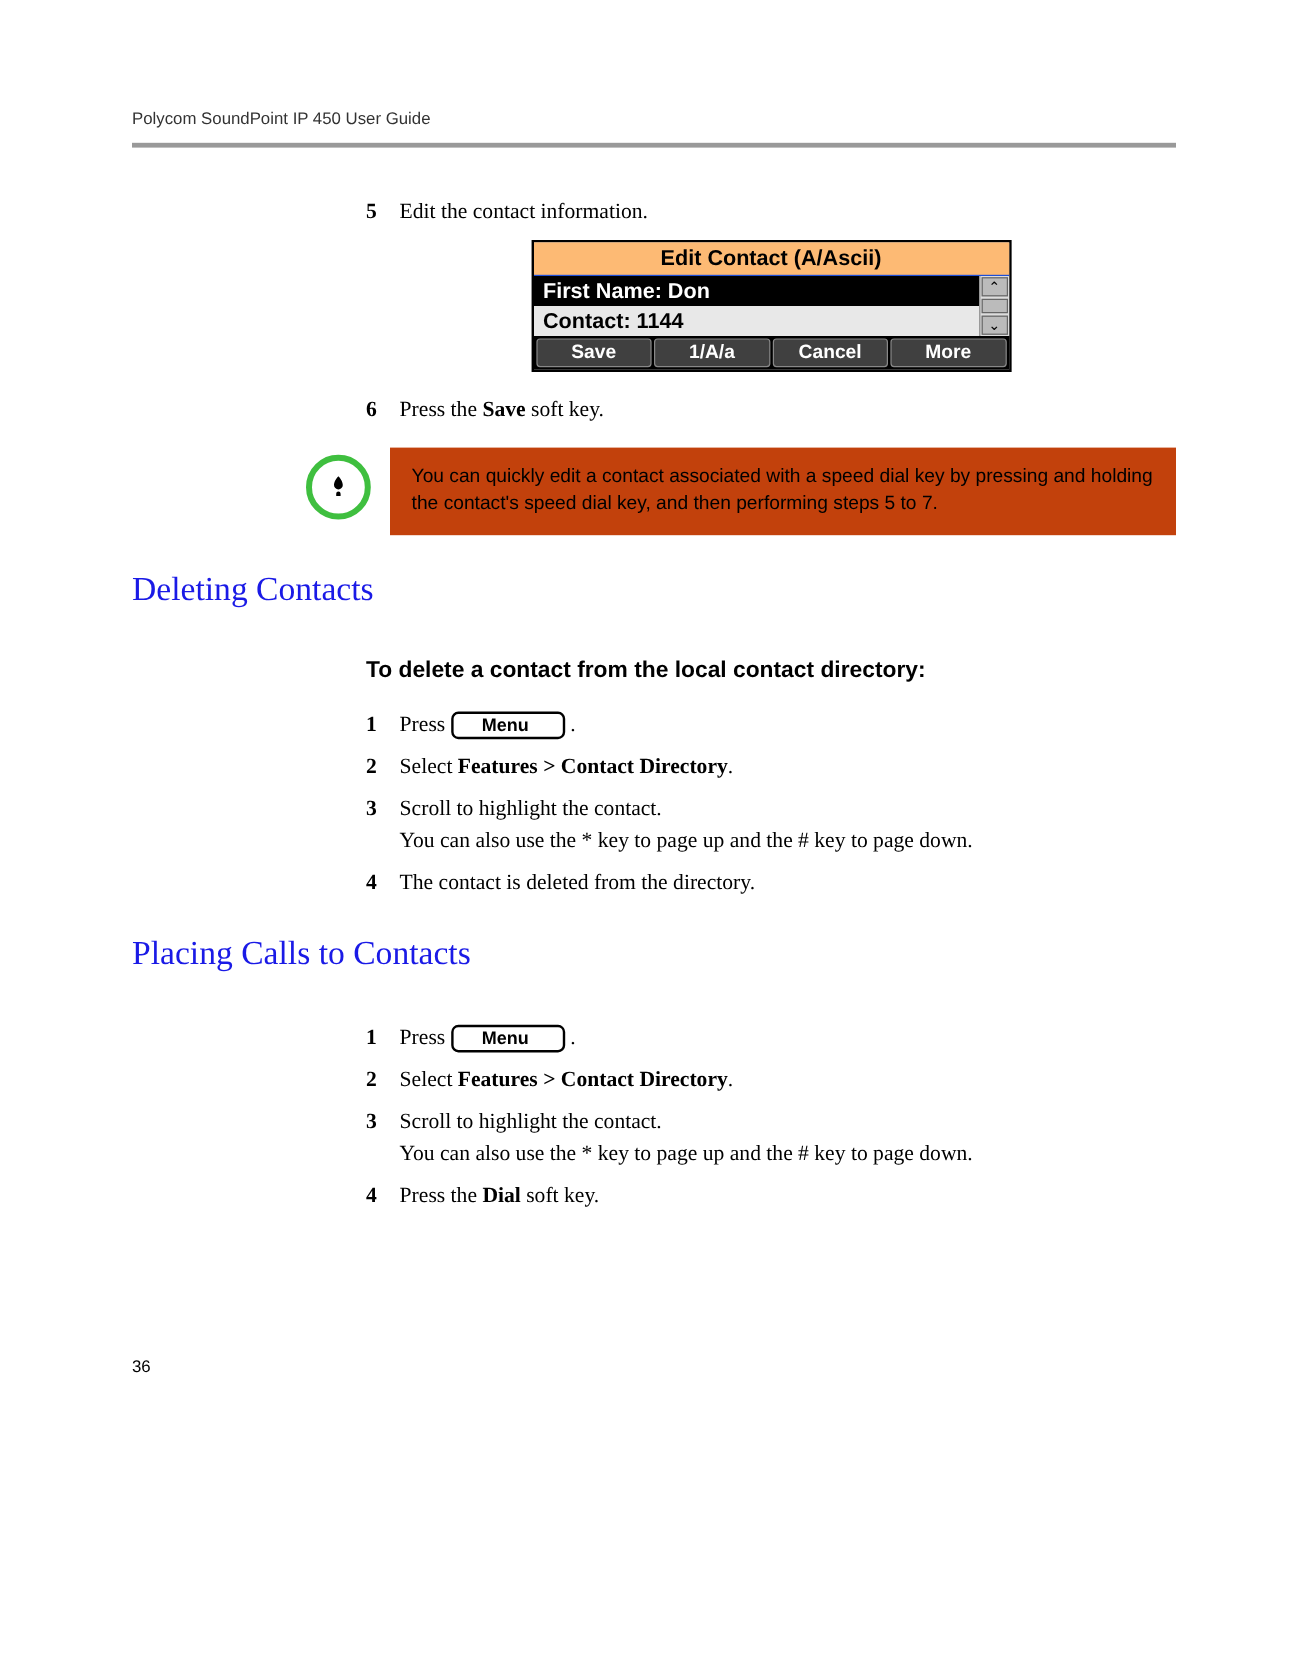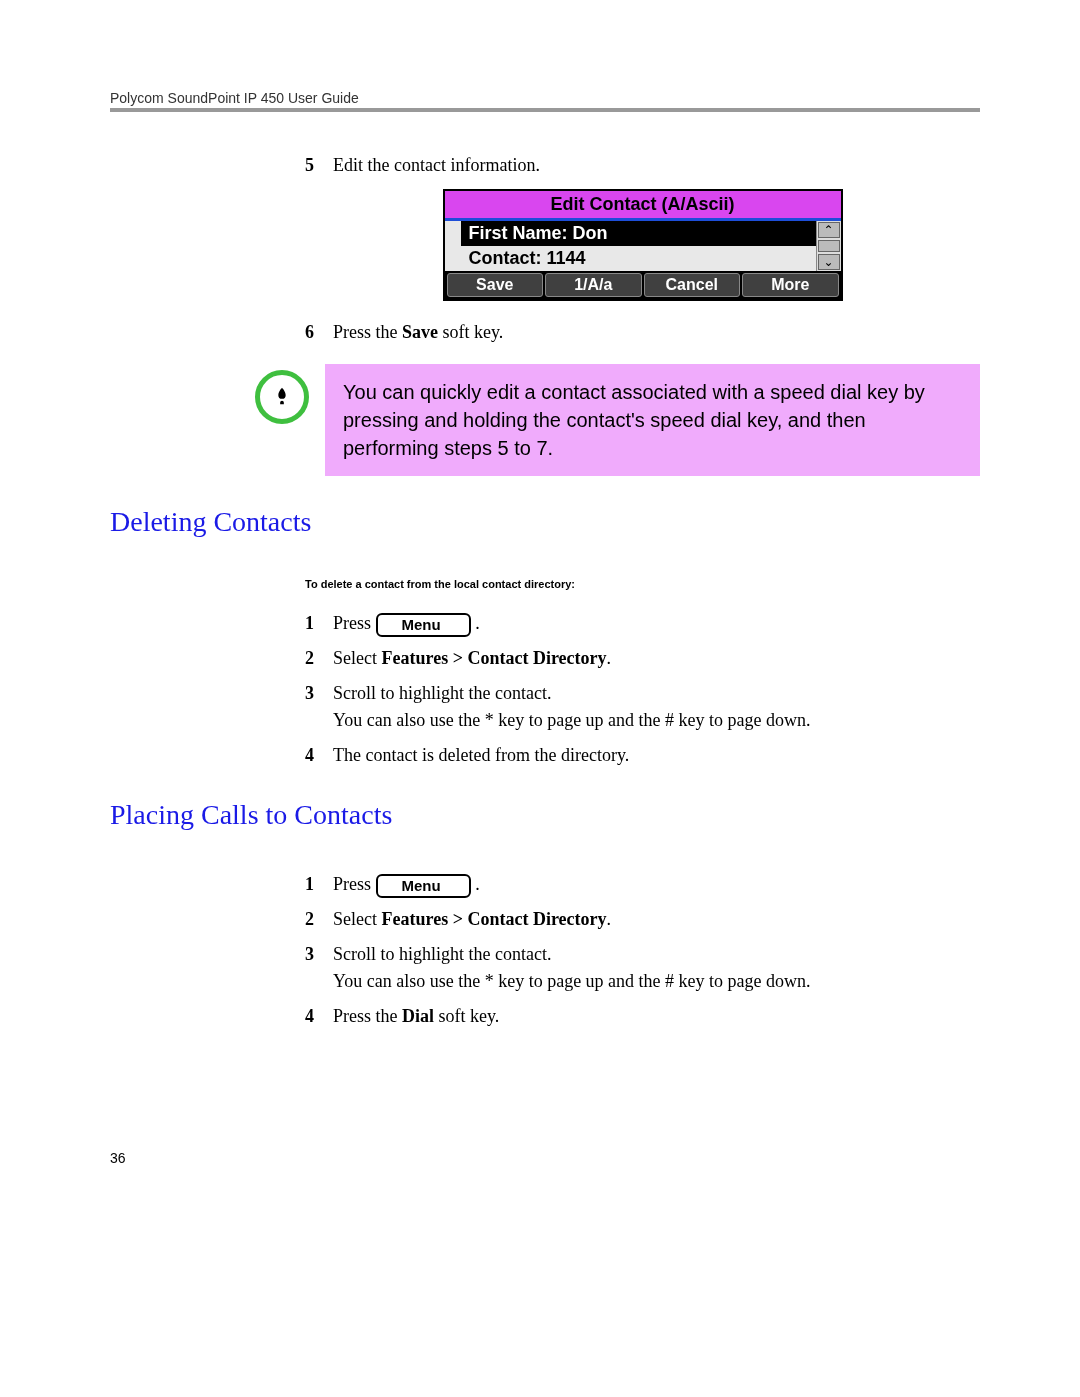--- a/index.html
+++ b/index.html
@@ -10,21 +10,21 @@
     color: #000;
     width: 1080px;
   }
   .page {
     padding: 90px 100px 60px 110px;
   }
   .header {
     font-family: Arial, Helvetica, sans-serif;
     font-size: 14px;
     color: #333;
-    padding-bottom: 2px;
+    padding-bottom: 13px;
     border-bottom: 4px solid #999;
     margin-bottom: 40px;
   }
   .content {
     padding-left: 195px;
   }
   .step-row {
     display: flex;
     margin-bottom: 8px;
     font-size: 18px;
@@ -41,30 +41,29 @@
   .screenshot {
     margin: 10px auto 18px auto;
     width: 400px;
   }
   .phone-screen {
     border: 2px solid #000;
     background: #e8e8e8;
     font-family: Arial, Helvetica, sans-serif;
   }
   .ps-title {
-    background: #d946ef;
+    background: #fdba74;
     text-align: center;
     font-weight: bold;
     font-size: 18px;
     padding: 3px 0;
-    border-bottom: 3px solid #1d4ed8;
+    border-bottom: 1px solid #1d4ed8;
   }
   .ps-body {
     display: flex;
-    margin-left: 16px;
   }
   .ps-fields {
     flex: 1;
     font-weight: bold;
     font-size: 18px;
   }
   .ps-row {
     padding: 2px 8px;
   }
   .ps-row.sel {
@@ -117,37 +116,37 @@
     display: flex;
     align-items: center;
     justify-content: center;
     margin-right: 16px;
     flex-shrink: 0;
     margin-top: 6px;
   }
   .tip-icon svg { width: 22px; height: 22px; fill: #000; }
   .tip-box {
     flex: 1;
-    background: #f0abfc;
+    background: #c2410c;
     padding: 14px 18px;
     font-family: Arial, Helvetica, sans-serif;
-    font-size: 20px;
+    font-size: 16px;
     line-height: 1.4;
   }
   .section-h {
     font-family: Liberation Serif, serif;
     color: #1a1ae6;
     font-size: 28px;
     margin: 30px 0 40px 0;
     font-weight: normal;
   }
   .sub-h {
     font-family: Arial, Helvetica, sans-serif;
     font-weight: bold;
-    font-size: 11px;
+    font-size: 19px;
     margin-bottom: 20px;
   }
   .menu-btn {
     display: inline-block;
     border: 2px solid #000;
     border-radius: 6px;
     padding: 0px 28px 0px 24px;
     font-family: Arial, Helvetica, sans-serif;
     font-weight: bold;
     font-size: 15px;

